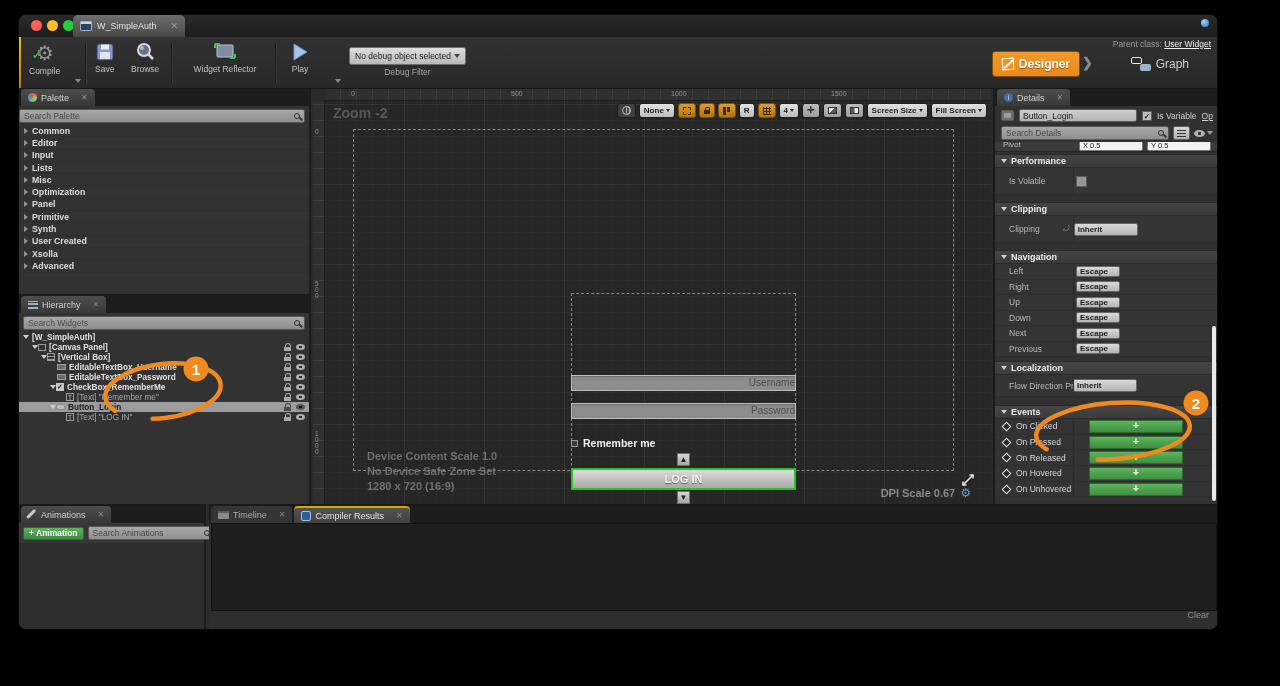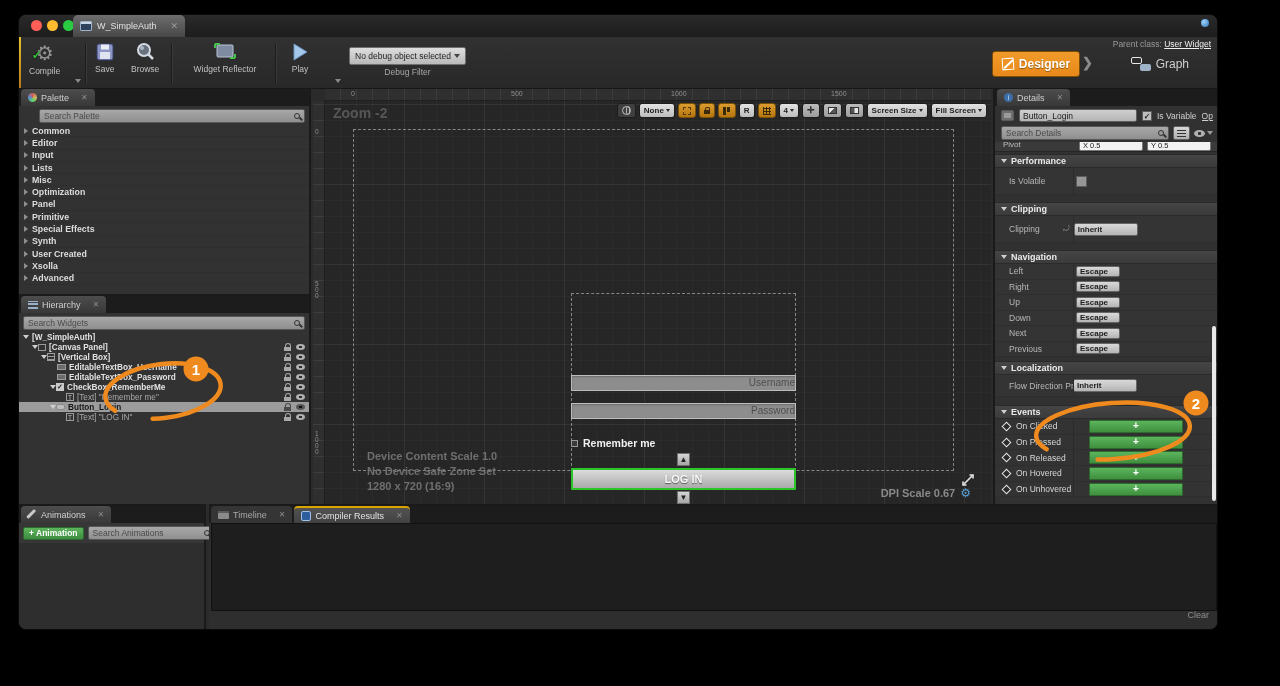--- a/index.html
+++ b/index.html
@@ -351,21 +351,21 @@
     </div>
 
     <div id="palette">
       <div class="tabstrip">
         <div class="ptab">
           <span style="width:9px;height:9px;border-radius:50%;background:conic-gradient(#d05a5a,#d0b45a,#5ad06e,#5a8ad0,#d05a5a)"></span>
           <span>Palette</span>
           <span class="x">✕</span>
         </div>
       </div>
-      <div class="searchbox abs" style="left:20px;top:20px;right:4px">
+      <div class="searchbox abs" style="left:0;top:20px;right:4px">
         <input placeholder="Search Palette" style="">
         <span class="mag"></span>
       </div>
       <div id="palette-list">
           <div class="pal-row">
             <span class="tri-r"></span>
             <span class="lab">Common</span>
           </div>
           <div class="pal-row">
             <span class="tri-r"></span>
@@ -387,24 +387,20 @@
             <span class="tri-r"></span>
             <span class="lab">Optimization</span>
           </div>
           <div class="pal-row">
             <span class="tri-r"></span>
             <span class="lab">Panel</span>
           </div>
           <div class="pal-row">
             <span class="tri-r"></span>
             <span class="lab">Primitive</span>
-          </div>
-          <div class="pal-row">
-            <span class="tri-r"></span>
-            <span class="lab">Special Effects</span>
           </div>
           <div class="pal-row">
             <span class="tri-r"></span>
             <span class="lab">Synth</span>
           </div>
           <div class="pal-row">
             <span class="tri-r"></span>
             <span class="lab">User Created</span>
           </div>
           <div class="pal-row">

